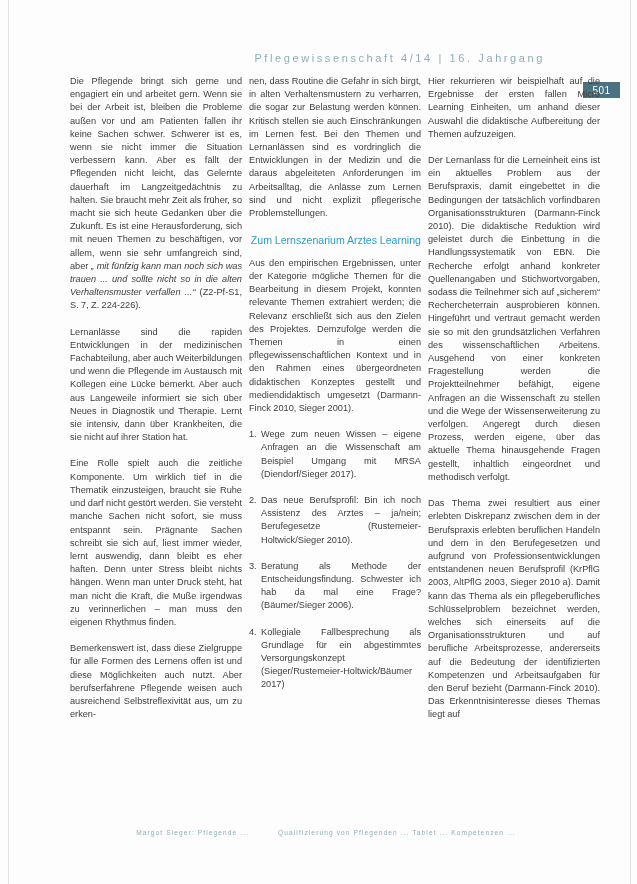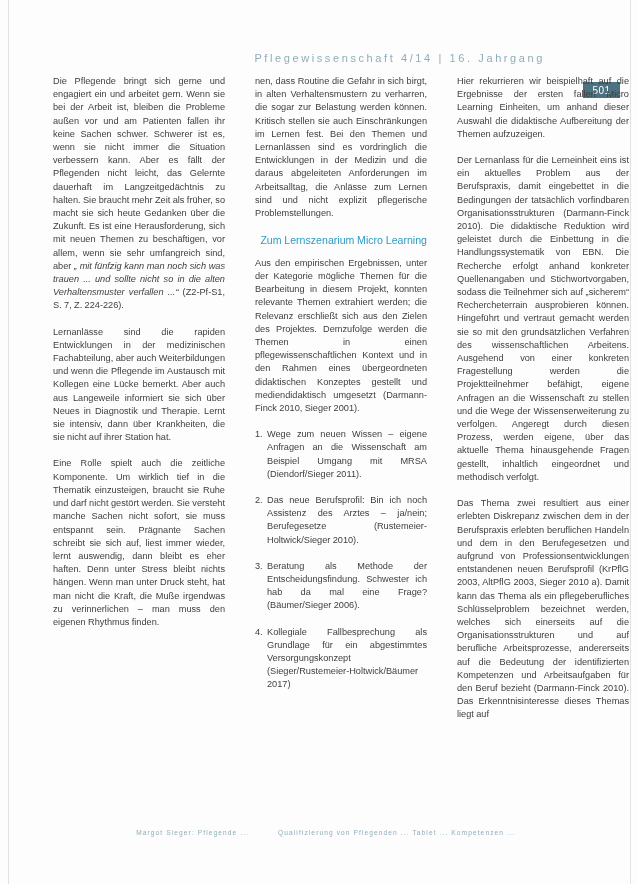--- a/index.html
+++ b/index.html
@@ -20,22 +20,22 @@
     white-space:nowrap;
   }
   .page-badge{
     position:absolute;top:82px;right:17px;width:37px;height:16px;
     background:var(--badge_bg,#4c7181);color:#fff;
     display:flex;align-items:center;justify-content:center;
     font-size:10px;letter-spacing:.5px;
   }
 
   .columns{
-    position:absolute;left:53px;top:75px;width:542px;
-    display:flex;gap:30px;
+    position:absolute;left:70px;top:75px;width:542px;
+    display:flex;gap:7px;
   }
   .col{
     width:172px;flex:none;
     font-size:9.2px;line-height:13.2px;
     color:var(--text,#3e3e3e);
     text-align:justify;
     word-spacing:-0.2px;
   }
   .col p{margin:0 0 13px 0;}
   .col p:last-child{margin-bottom:0;}
@@ -72,30 +72,31 @@
 <div class="page-badge">
   <span>501</span>
 </div>
 
 <div class="columns">
 
   <div class="col">
     <p><span>Die Pflegende bringt sich gerne und engagiert ein und arbeitet gern. Wenn sie bei der Arbeit ist, bleiben die Probleme außen vor und am Patienten fallen ihr keine Sachen schwer. Schwerer ist es, wenn sie nicht immer die Situation verbessern kann. Aber es fällt der Pflegenden nicht leicht, das Gelernte dauerhaft im Langzeitgedächtnis zu halten. Sie braucht mehr Zeit als früher, so macht sie sich heute Gedanken über die Zukunft. Es ist eine Herausforderung, sich mit neuen Themen zu beschäftigen, vor allem, wenn sie sehr umfangreich sind, aber </span><span class="quote-italic">„ mit fünfzig kann man noch sich was trauen ... und sollte nicht so in die alten Verhaltensmuster verfallen ...“</span><span> (Z2-Pf-S1, S. 7, Z. 224-226).</span></p>
     <p>Lernanlässe sind die rapiden Entwicklungen in der medizinischen Fachabteilung, aber auch Weiterbildungen und wenn die Pflegende im Austausch mit Kollegen eine Lücke bemerkt. Aber auch aus Langeweile informiert sie sich über Neues in Diagnostik und Therapie. Lernt sie intensiv, dann über Krankheiten, die sie nicht auf ihrer Station hat.</p>
     <p>Eine Rolle spielt auch die zeitliche Komponente. Um wirklich tief in die Thematik einzusteigen, braucht sie Ruhe und darf nicht gestört werden. Sie versteht manche Sachen nicht sofort, sie muss entspannt sein. Prägnante Sachen schreibt sie sich auf, liest immer wieder, lernt auswendig, dann bleibt es eher haften. Denn unter Stress bleibt nichts hängen. Wenn man unter Druck steht, hat man nicht die Kraft, die Muße irgendwas zu verinnerlichen – man muss den eigenen Rhythmus finden.</p>
+    <p>Bemerkenswert ist, dass diese Zielgruppe für alle Formen des Lernens offen ist und diese Möglichkeiten auch nutzt. Aber berufserfahrene Pflegende weisen auch ausreichend Selbstreflexivität aus, um zu erken-</p>
   </div>
 
   <div class="col">
     <p>nen, dass Routine die Gefahr in sich birgt, in alten Verhaltensmustern zu verharren, die sogar zur Belastung werden können. Kritisch stellen sie auch Einschränkungen im Lernen fest. Bei den Themen und Lernanlässen sind es vordringlich die Entwicklungen in der Medizin und die daraus abgeleiteten Anforderungen im Arbeitsalltag, die Anlässe zum Lernen sind und nicht explizit pflegerische Problemstellungen.</p>
-    <h2 class="section-heading" style="font-weight:normal;">Zum Lernszenarium Micro Learning</h2>
+    <h2 class="section-heading" style="font-weight:normal;">Zum Lernszenarium Arztes Learning</h2>
     <p>Aus den empirischen Ergebnissen, unter der Kategorie mögliche Themen für die Bearbeitung in diesem Projekt, konnten relevante Themen extrahiert werden; die Relevanz erschließt sich aus den Zielen des Projektes. Demzufolge werden die Themen in einen pflegewissenschaftlichen Kontext und in den Rahmen eines übergeordneten didaktischen Konzeptes gestellt und mediendidaktisch umgesetzt (Darmann-Finck 2010, Sieger 2001).</p>
 
     <div class="list-item">
       <span class="list-num">1.</span>
-      <span class="list-text">Wege zum neuen Wissen – eigene Anfragen an die Wissenschaft am Beispiel Umgang mit MRSA (Diendorf/Sieger 2011).</span>
+      <span class="list-text">Wege zum neuen Wissen – eigene Anfragen an die Wissenschaft am Beispiel Umgang mit MRSA (Diendorf/Sieger 2017).</span>
     </div>
     <div class="list-item">
       <span class="list-num">2.</span>
       <span class="list-text">Das neue Berufsprofil: Bin ich noch Assistenz des Arztes – ja/nein; Berufegesetze (Rustemeier-Holtwick/Sieger 2010).</span>
     </div>
     <div class="list-item">
       <span class="list-num">3.</span>
       <span class="list-text">Beratung als Methode der Entscheidungsfindung. Schwester ich hab da mal eine Frage? (Bäumer/Sieger 2006).</span>
     </div>
     <div class="list-item">

